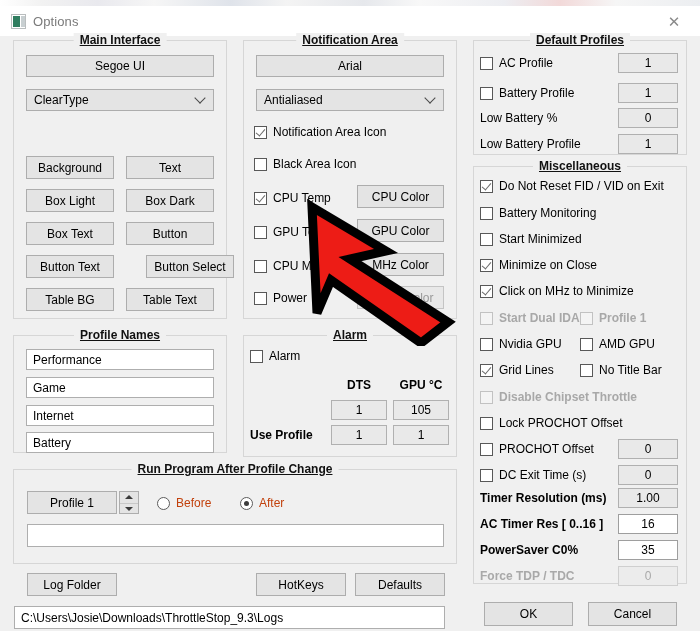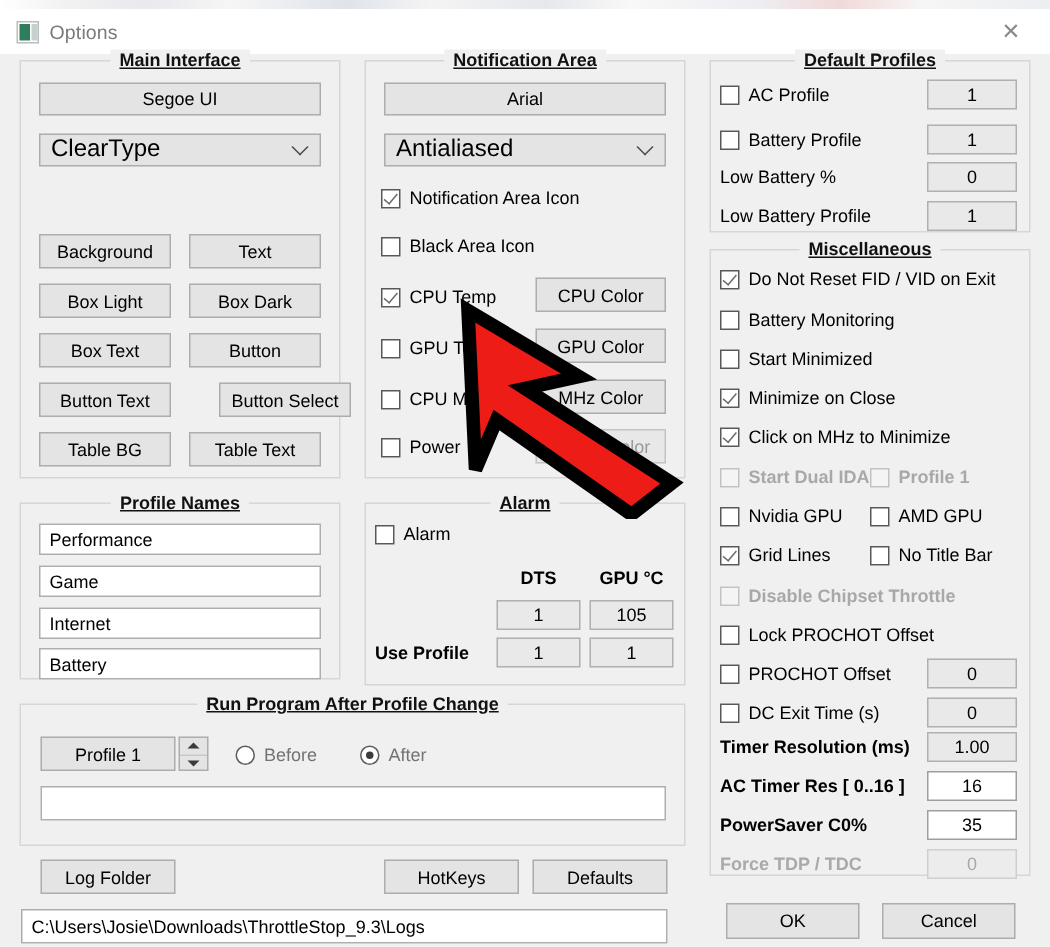--- a/index.html
+++ b/index.html
@@ -67,21 +67,21 @@
     position:absolute;box-sizing:border-box;
     background:#e4e4e4;border:1px solid #adadad;
     display:flex;align-items:center;justify-content:center;
     font-size:12px;color:#000;cursor:default;user-select:none;
   }
   .btn.dim{color:#9a9a9a;background:#e8e8e8;border-color:#c4c4c4;}
 
   .combo{
     position:absolute;box-sizing:border-box;background:#e4e4e4;
     border:1px solid #adadad;display:flex;align-items:center;
-    padding-left:7px;font-size:16px;color:#000;cursor:default;
+    padding-left:7px;font-size:12px;color:#000;cursor:default;
   }
   .combo .chev{
     position:absolute;right:8px;top:50%;width:9px;height:9px;margin-top:-6px;
   }
   .combo .chev::before{
     content:"";position:absolute;left:0;top:0;width:7px;height:7px;
     border-right:1.4px solid #4a4a4a;border-bottom:1.4px solid #4a4a4a;
     transform:rotate(45deg);
   }
 
@@ -104,21 +104,21 @@
     border:1px solid #585858;margin-right:6px;position:relative;flex:0 0 auto;
   }
   .cb.checked .box::after{
     content:"";position:absolute;left:3px;top:0px;width:4px;height:8px;
     border-right:1.7px solid #6b6b6b;border-bottom:1.7px solid #6b6b6b;
     transform:rotate(40deg);
   }
   .cb.disabled{color:#a8a8a8;font-weight:bold;}
   .cb.disabled .box{border-color:#c2c2c2;background:#f4f4f4;}
 
-  .rb{position:absolute;display:flex;align-items:center;font-size:12px;color:#737373;cursor:default;}
+  .rb{position:absolute;display:flex;align-items:center;font-size:12px;color:#c2410c;cursor:default;}
   .rb .ring{
     width:13px;height:13px;border-radius:50%;box-sizing:border-box;
     background:#fff;border:1px solid #5c5c5c;margin-right:6px;position:relative;flex:0 0 auto;
   }
   .rb.on .ring::after{
     content:"";position:absolute;left:3px;top:3px;width:5px;height:5px;
     border-radius:50%;background:#3c3c3c;
   }
 
   .lbl{position:absolute;font-size:12px;color:#000;white-space:nowrap;}

